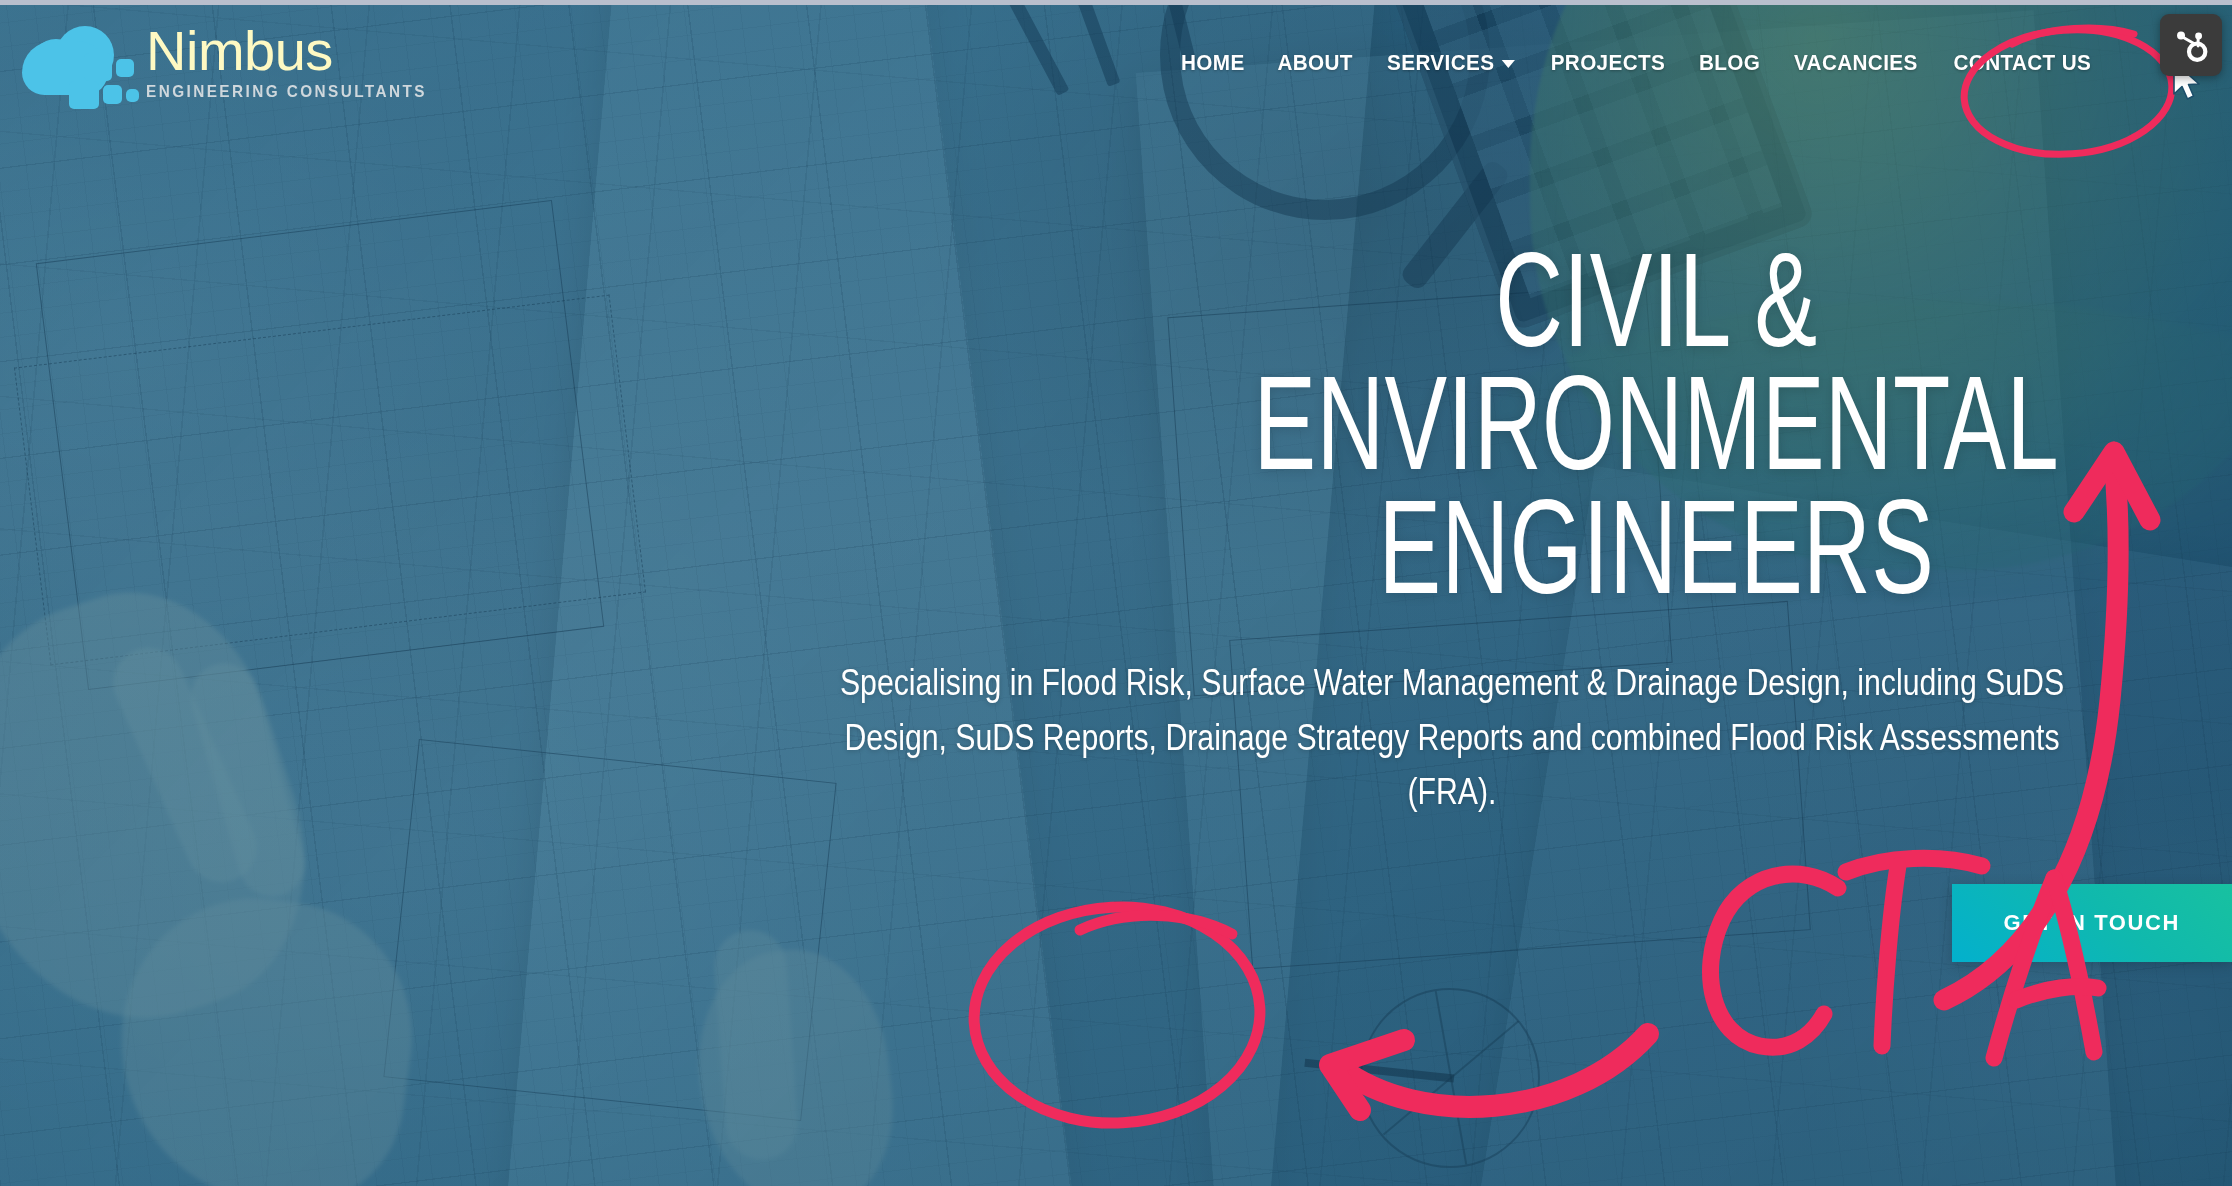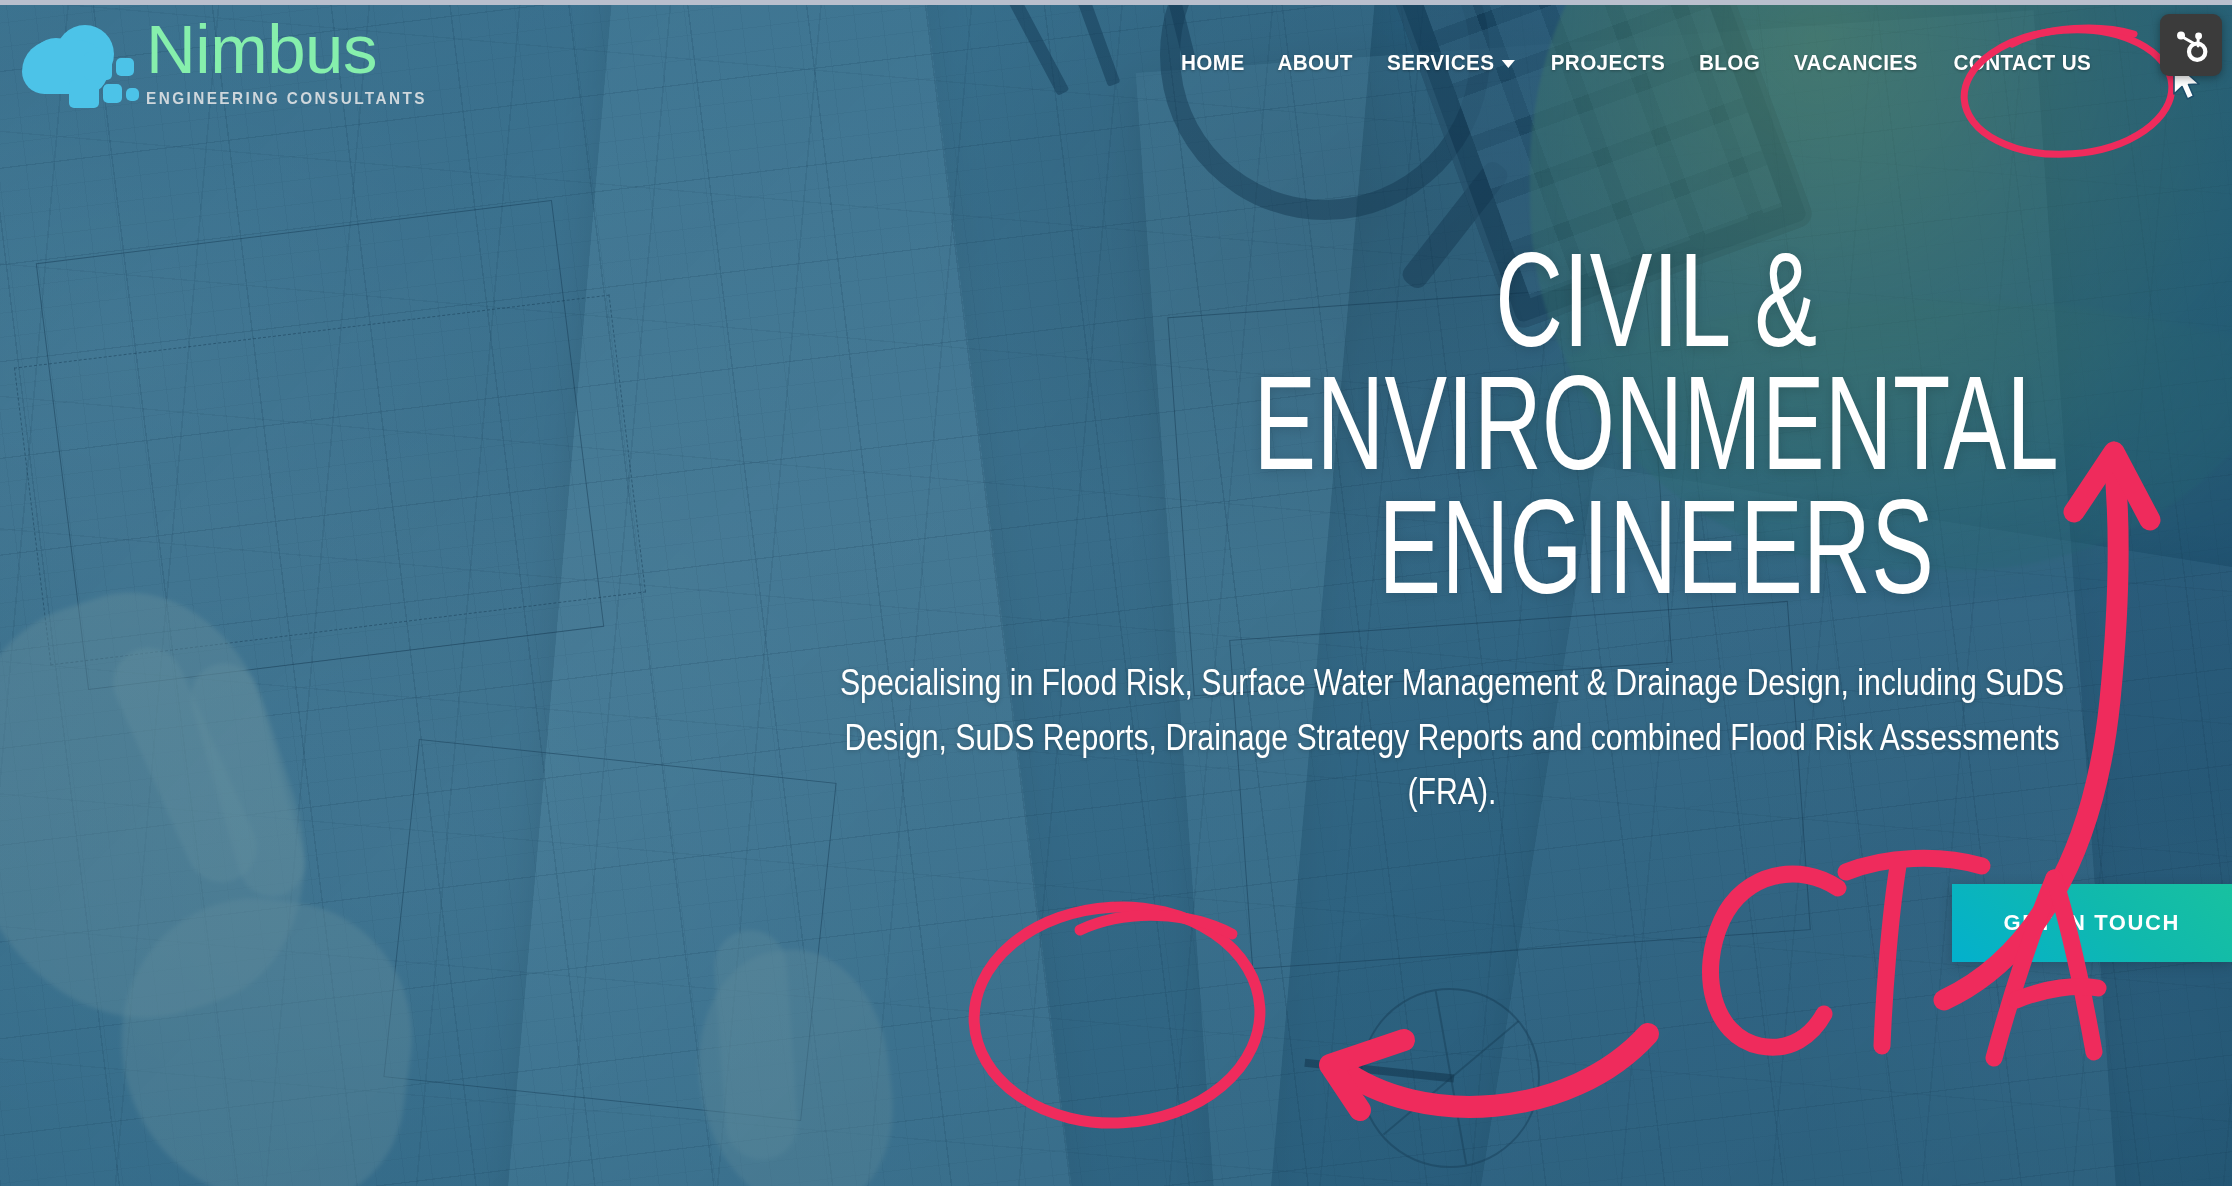--- a/index.html
+++ b/index.html
@@ -143,21 +143,21 @@
   .cloud-puff.a{ left:8px; top:16px; width:52px; height:52px; }
   .cloud-puff.b{ left:34px; top:3px; width:58px; height:58px; }
   .pixel{ position:absolute; background:#4cc3e8; border-radius:5px; }
   .pixel.x1{ left:62px; top:30px; width:28px; height:28px; }
   .pixel.x2{ left:94px; top:36px; width:18px; height:18px; }
   .pixel.x3{ left:47px; top:58px; width:30px; height:28px; }
   .pixel.x4{ left:81px; top:62px; width:19px; height:19px; }
   .pixel.x5{ left:104px; top:66px; width:13px; height:13px; }
   .logo-text{ display:flex; flex-direction:column; }
   .logo-name{
-    font-size:69px; font-weight:400; color:#86efac; line-height:.96;
+    font-size:56px; font-weight:400; color:#fef9c3; line-height:.96;
     letter-spacing:-.5px; font-family:"Liberation Sans", sans-serif;
   }
   .logo-tag{
     font-size:16.5px; font-weight:700; color:#cfd7dc; letter-spacing:2.6px;
     transform:scaleX(.93); transform-origin:left center; margin-top:5px;
   }
 
   .nav{ margin-left:auto; display:flex; align-items:center; gap:0; padding-right:122px;justify-content:flex-end; }
   .nav-item{
     color:#fff; font-size:22px; font-weight:700; letter-spacing:.4px;

